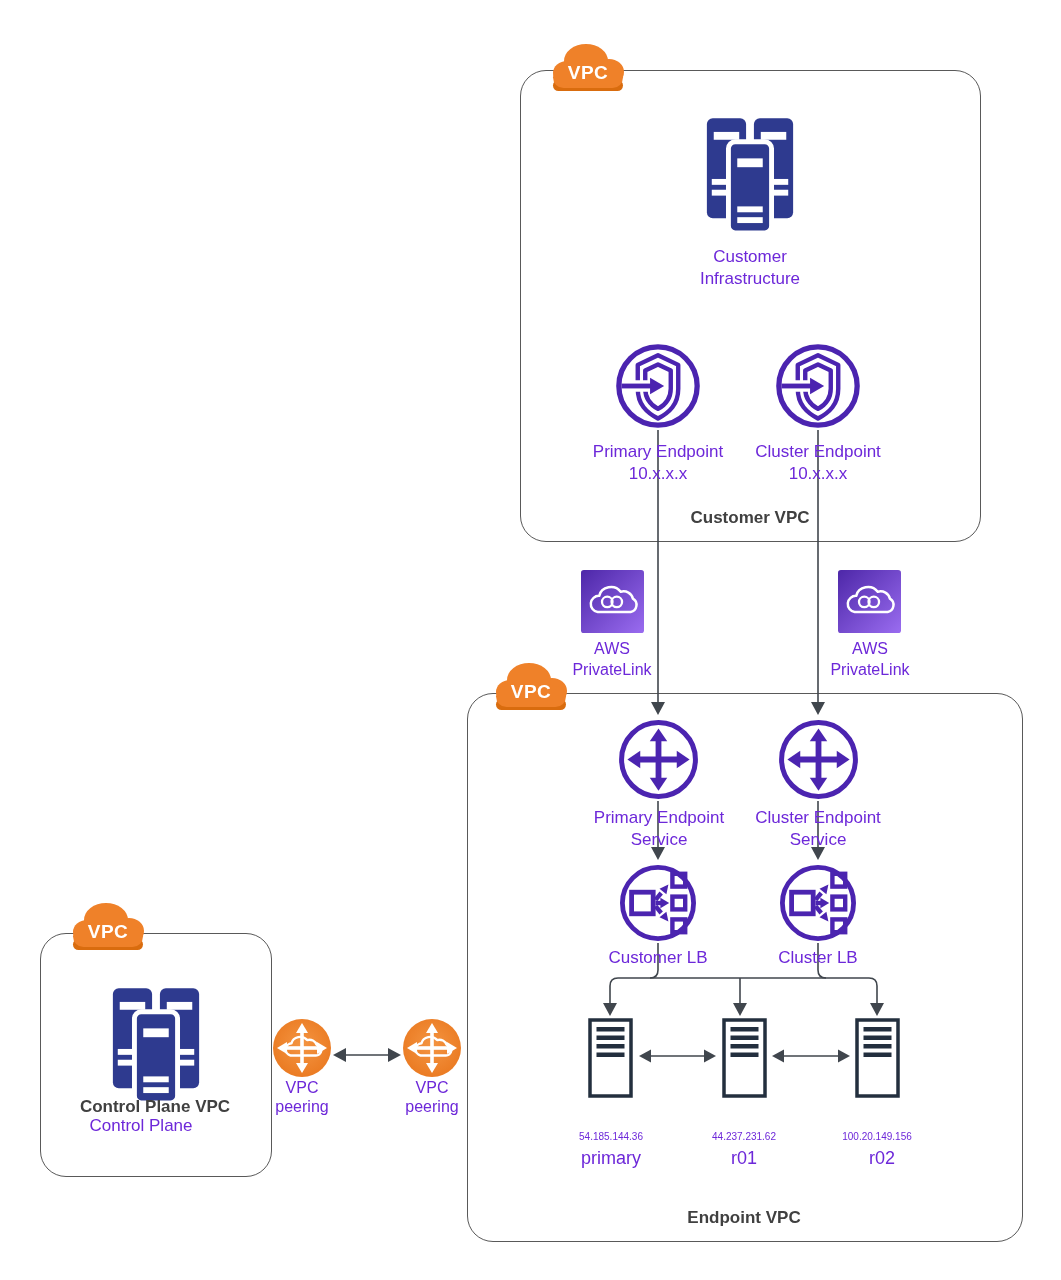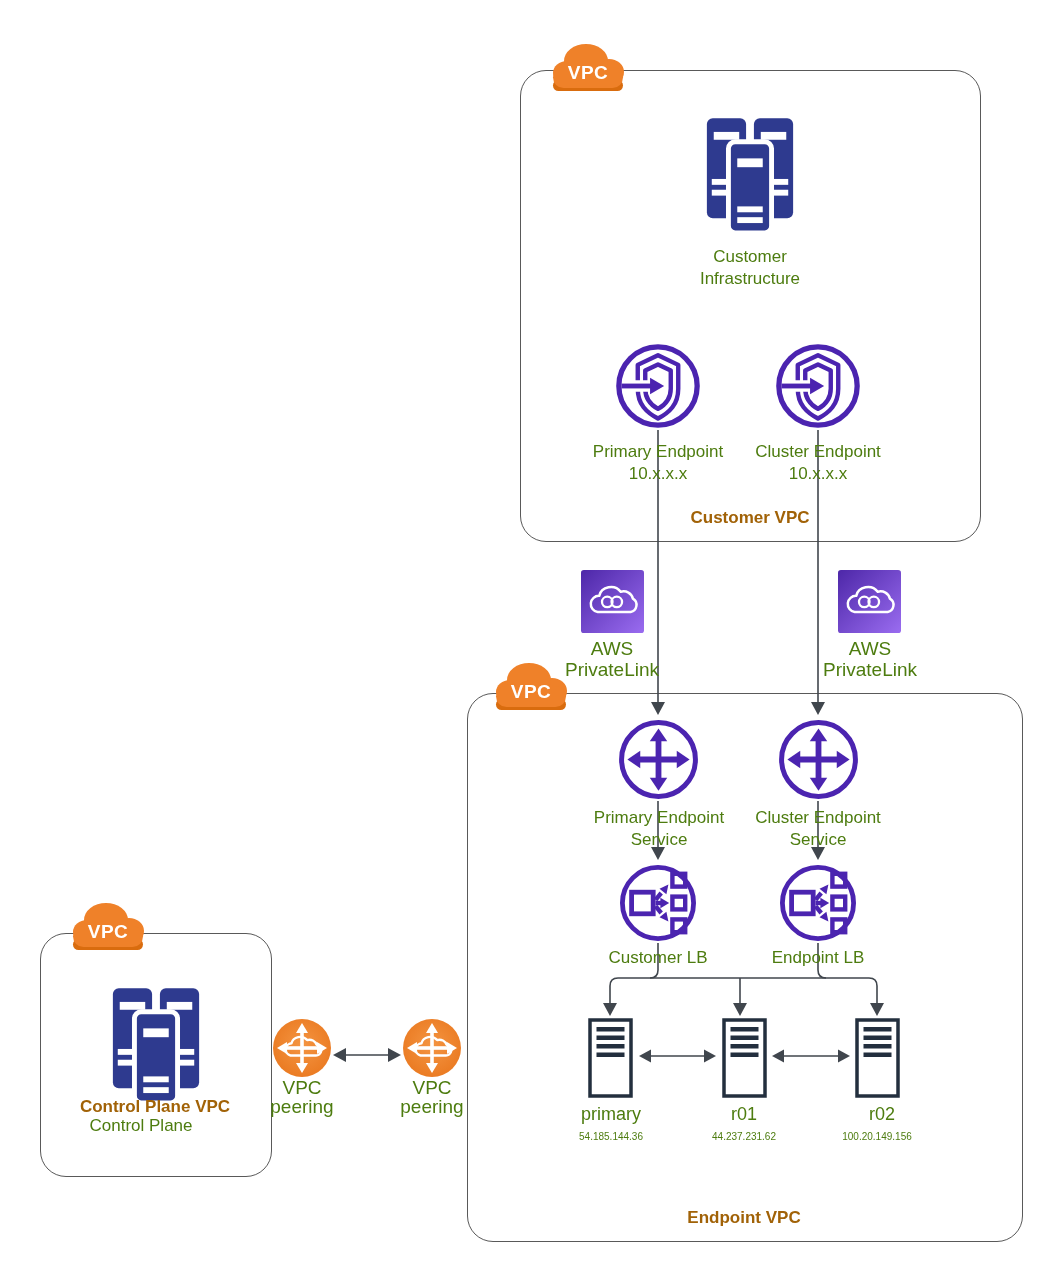--- a/index.html
+++ b/index.html
@@ -1,25 +1,25 @@
 <!DOCTYPE html>
 <html><head>
 <meta charset="utf-8">
 <style>
   html,body{margin:0;padding:0;background:#fff;}
   #stage{position:relative;width:1061px;height:1280px;background:#fff;overflow:hidden;
          font-family:"Liberation Sans",sans-serif;}
   .vpc-box{position:absolute;border:1.6px solid #595959;border-radius:26px;background:transparent;}
-  .label{position:absolute;transform:translateX(-50%);text-align:center;color:#4d7c0f;
+  .label{position:absolute;transform:translateX(-50%);text-align:center;color:#6d28d9;
          font-size:17px;line-height:22px;white-space:nowrap;}
   .label span{display:block;}
-  .label.sm{font-size:19px;line-height:21px;}
+  .label.sm{font-size:16px;line-height:21px;}
   .label.xs{font-size:10px;line-height:17px;}
-  .label.name{font-size:18px;line-height:21px;}
-  .label.bold-title{font-weight:bold;color:#a16207;font-size:17px;}
+  .label.name{font-size:18px;line-height:21px;margin-top:44px;}
+  .label.bold-title{font-weight:bold;color:#404040;font-size:17px;}
   .vpc-badge{position:absolute;width:78px;height:50px;z-index:6;}
   .vpc-badge svg{position:absolute;left:0;top:0;}
   .vpc-badge .badge-text{position:absolute;left:50%;top:31px;transform:translate(-50%,-50%);
          color:#fff;font-weight:bold;font-size:19px;letter-spacing:.5px;}
   svg.icon{position:absolute;z-index:4;}
   #connectors{position:absolute;left:0;top:0;z-index:3;}
   .lbl{z-index:5;}
 </style>
 </head>
 <body>
@@ -279,21 +279,21 @@
   <div class="label lbl" style="left:659px;top:807px">
     <span>Primary Endpoint</span>
     <span>Service</span>
   </div>
   <div class="label lbl" style="left:818px;top:807px">
     <span>Cluster Endpoint</span>
     <span>Service</span>
   </div>
 
   <div class="label lbl" style="left:658px;top:947px">Customer LB</div>
-  <div class="label lbl" style="left:818px;top:947px">Endpoint LB</div>
+  <div class="label lbl" style="left:818px;top:947px">Cluster LB</div>
 
   <div class="label name lbl" style="left:611px;top:1104px">primary</div>
   <div class="label xs lbl" style="left:611px;top:1128px">54.185.144.36</div>
   <div class="label name lbl" style="left:744px;top:1104px">r01</div>
   <div class="label xs lbl" style="left:744px;top:1128px">44.237.231.62</div>
   <div class="label name lbl" style="left:882px;top:1104px">r02</div>
   <div class="label xs lbl" style="left:877px;top:1128px">100.20.149.156</div>
 
   <div class="label bold-title lbl" style="left:744px;top:1207px">Endpoint VPC</div>
 

